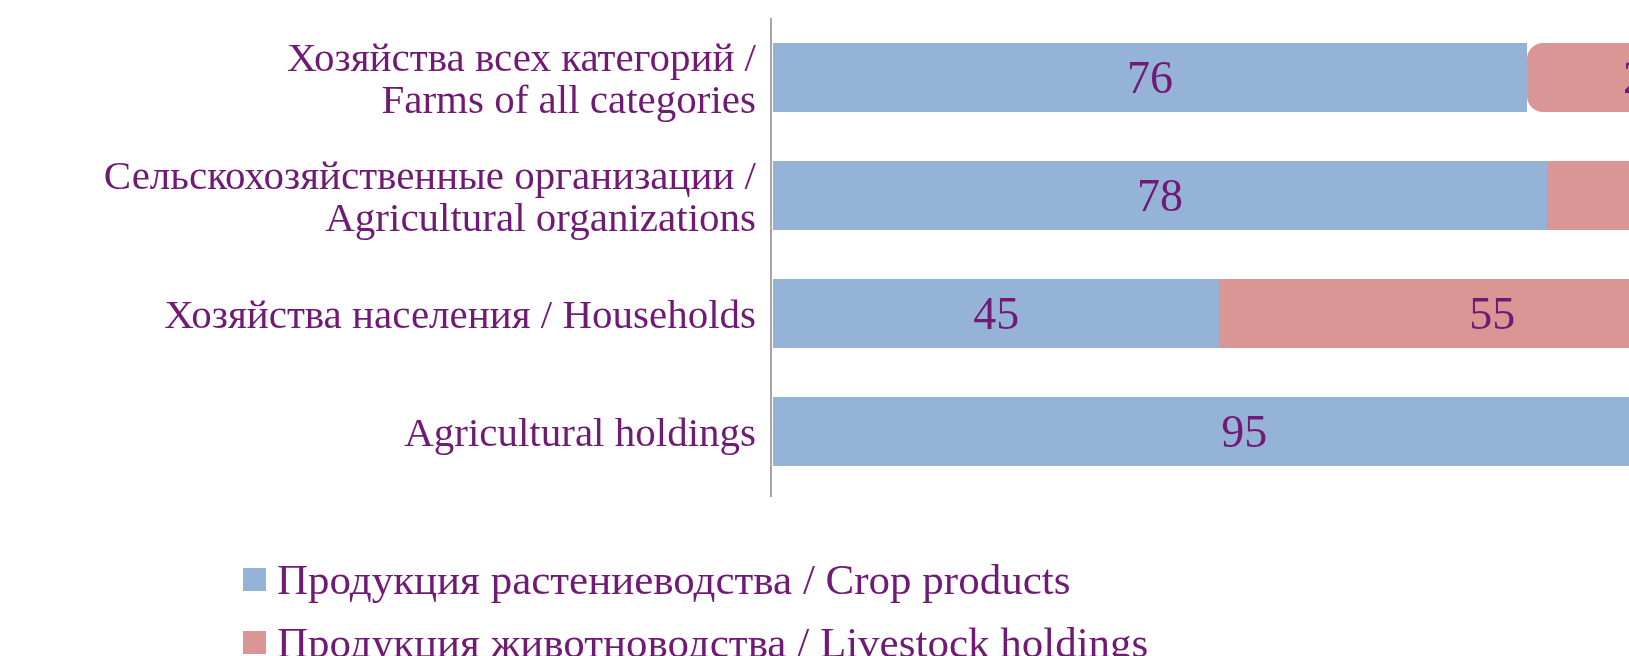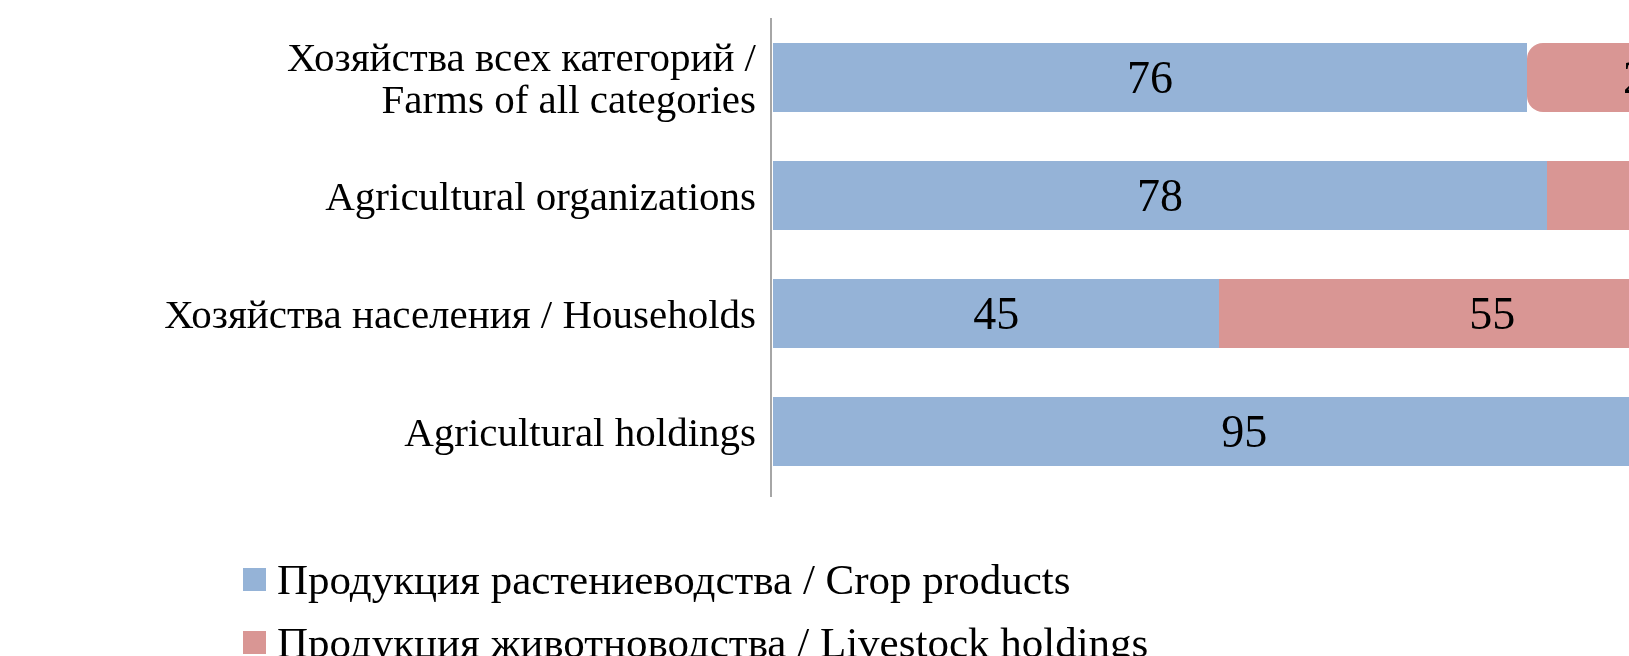--- a/index.html
+++ b/index.html
@@ -2,21 +2,21 @@
 <html><head>
 <meta charset="utf-8">
 <style>
   html, body { margin: 0; padding: 0; background: #ffffff; }
   .canvas {
     position: relative;
     width: 1629px;
     height: 656px;
     background: #ffffff;
     font-family: "Liberation Serif", "DejaVu Serif", serif;
-    color: #000000;
+    color: #701a75;
     overflow: hidden;
   }
   .axis-line {
     position: absolute;
     left: 770px;
     top: 18px;
     width: 2px;
     height: 479px;
   }
   .row { position: absolute; left: 0; width: 1629px; height: 69px; }
@@ -90,20 +90,21 @@
             <span class="val">76</span>
           </div>
           <div class="seg" style="width: 24%; background: rgb(217, 150, 148); border-radius: 16px;">
             <span class="val">24</span>
           </div>
         </div>
       </div>
       <div class="row" style="top: 161px;">
         <div class="cat-label">
           <div>
+            <div>Сельскохозяйственные организации /</div>
             <div>Agricultural organizations</div>
           </div>
         </div>
         <div class="bar">
           <div class="seg" style="width: 78%; background: rgb(149, 179, 215);">
             <span class="val">78</span>
           </div>
           <div class="seg" style="width: 22%; background: rgb(217, 150, 148); justify-content: flex-end;">
             <span class="val">22</span>
           </div>

